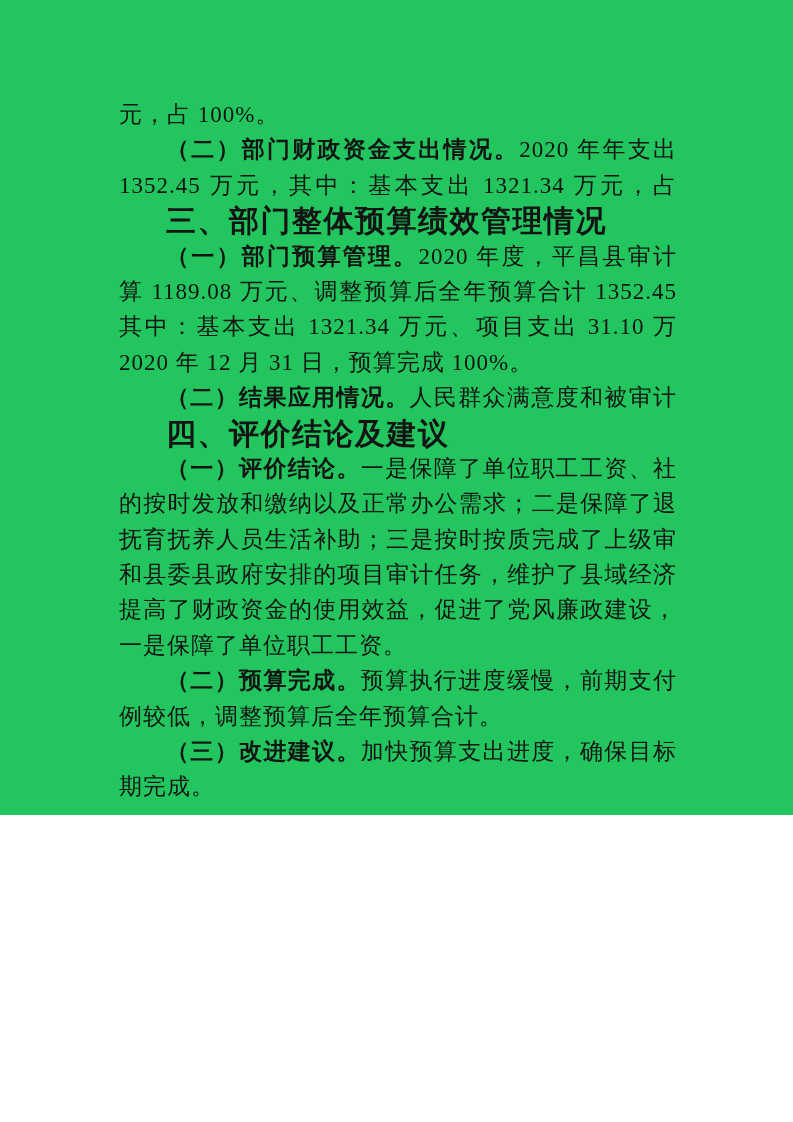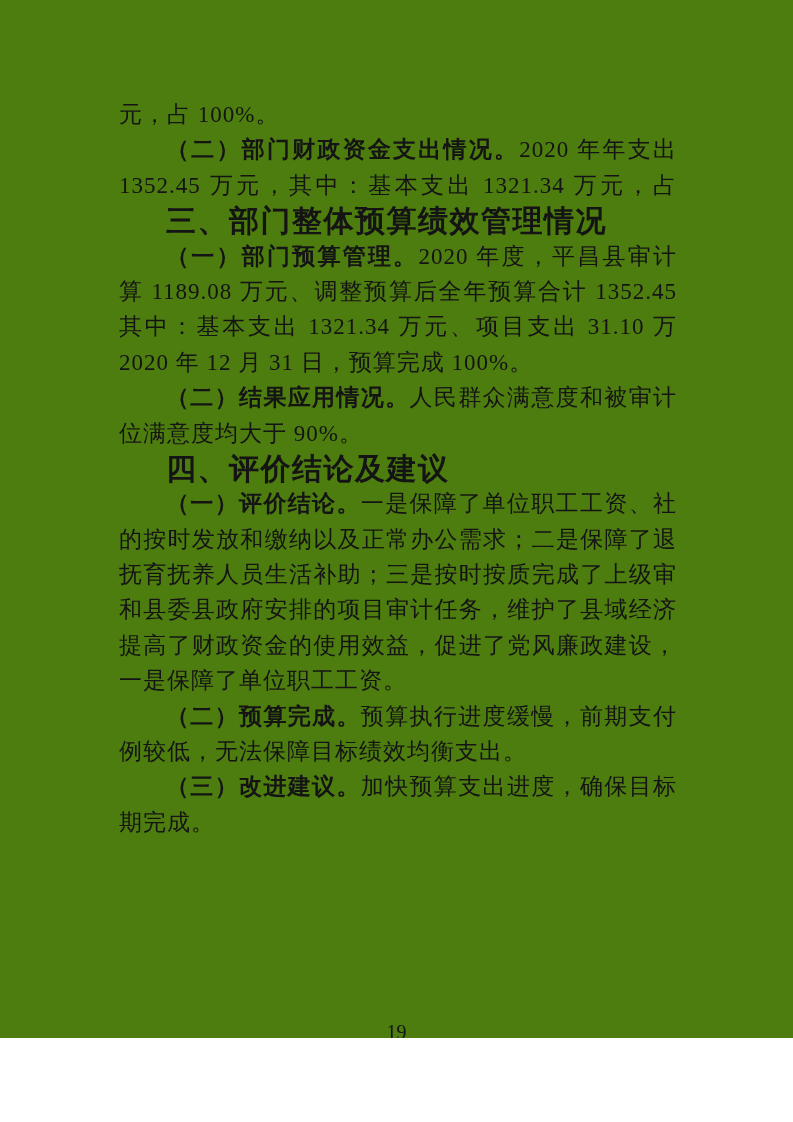--- a/index.html
+++ b/index.html
@@ -3,22 +3,22 @@
 <meta charset="utf-8">
 <style>
   html, body {
     margin: 0;
     padding: 0;
     background: #ffffff;
   }
   .page {
     position: relative;
     width: 793px;
-    height: 1038px;
-    background: #4d7c0f;
+    height: 815px;
+    background: #22c55e;
     overflow: hidden;
     font-family: "Liberation Serif", "DejaVu Serif", serif;
     color: #141414;
   }
   .content {
     position: absolute;
     top: 97px;
     left: 119px;
     width: 558px;
   }
@@ -76,39 +76,38 @@
     <div class="line indent justify"><span class="head">（一）部门预算管理。</span><span>2020 年度，平昌县审计局年初预</span></div>
 
     <div class="line justify"><span>算 1189.08 万元、调整预算后全年预算合计 1352.45 万元，</span></div>
 
     <div class="line justify"><span>其中：基本支出 1321.34 万元、项目支出 31.10 万元。截至</span></div>
 
     <div class="line"><span>2020 年 12 月 31 日，预算完成 100%。</span></div>
 
     <div class="line indent justify"><span class="head">（二）结果应用情况。</span><span>人民群众满意度和被审计对象单</span></div>
 
-    <div class="line"><span>位满意度均大于 90%。</span></div>
 
     <div class="line indent heading"><span>四、评价结论及建议</span></div>
 
     <div class="line indent justify"><span class="head">（一）评价结论。</span><span>一是保障了单位职工工资、社会保障</span></div>
 
     <div class="line justify"><span>的按时发放和缴纳以及正常办公需求；二是保障了退休人员、</span></div>
 
     <div class="line justify"><span>抚育抚养人员生活补助；三是按时按质完成了上级审计机关</span></div>
 
     <div class="line justify"><span>和县委县政府安排的项目审计任务，维护了县域经济秩序，</span></div>
 
     <div class="line justify"><span>提高了财政资金的使用效益，促进了党风廉政建设，保障了</span></div>
 
     <div class="line"><span>一是保障了单位职工工资。</span></div>
 
     <div class="line indent justify"><span class="head">（二）预算完成。</span><span>预算执行进度缓慢，前期支付进度比</span></div>
 
-    <div class="line"><span>例较低，无法保障目标绩效均衡支出。</span></div>
+    <div class="line"><span>例较低，调整预算后全年预算合计。</span></div>
 
     <div class="line indent justify"><span class="head">（三）改进建议。</span><span>加快预算支出进度，确保目标绩效按</span></div>
 
     <div class="line"><span>期完成。</span></div>
 
   </div>
 
   <div class="page-number">19</div>
 </div>
 

